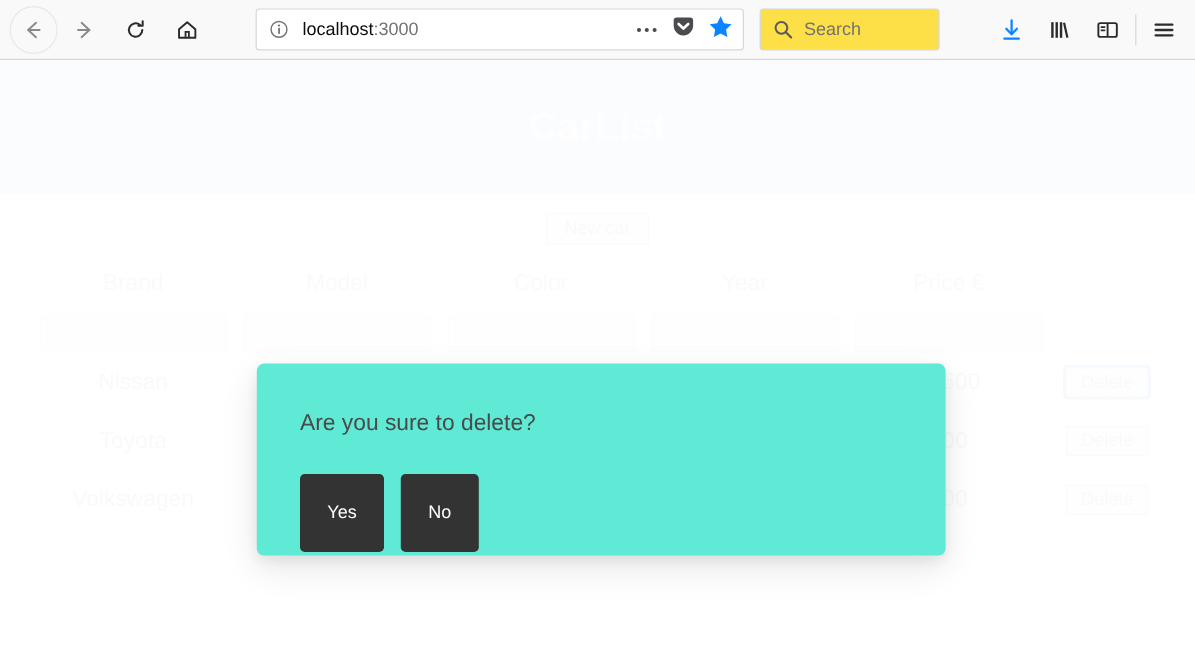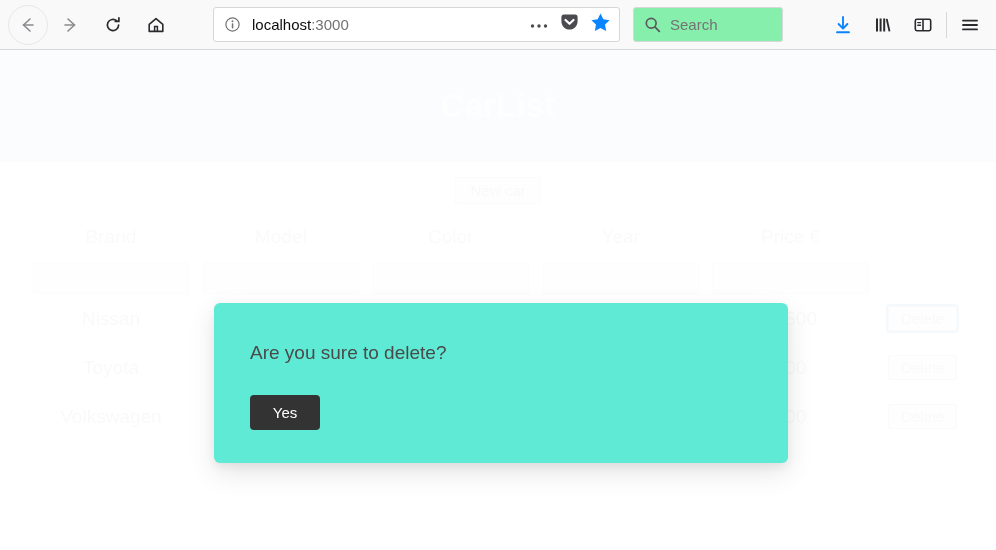--- a/index.html
+++ b/index.html
@@ -50,21 +50,21 @@
   }
   .url-text .url-port { color: #737373; }
   .urlbar-actions {
     margin-left: auto; margin-right: 8px;
     display: flex; align-items: center; gap: 10px;
   }
 
   .searchbar {
     position: absolute; left: 633px; top: 7px;
     width: 150px; height: 35px;
-    background: #86efac;
+    background: #fde047;
     border: 1px solid #d7d7db;
     border-radius: 3px;
     display: flex; align-items: center;
   }
   .searchbar .search-icon { margin-left: 10px; display: flex; }
   .search-placeholder {
     margin-left: 9px;
     font-size: 15px; color: #737373;
   }
 
@@ -176,21 +176,21 @@
     left: 36px; top: 92px;
     display: flex; gap: 14px;
   }
   .modal-btn {
     background: #333333;
     color: #ffffff;
     border: none;
     border-radius: 4px;
     font-size: 15px;
     font-family: "Liberation Sans", sans-serif;
-    padding: 9px 0;
+    padding: 24px 0;
     cursor: pointer;
   }
   #modal-yes { width: 70px; }
   #modal-no  { width: 65px; }
 </style>
 </head>
 <body>
 
 <div id="browser-toolbar">
 
@@ -372,14 +372,15 @@
     </tbody>
   </table>
 </div>
 
 <div id="modal-overlay"></div>
 
 <div id="modal-dialog">
   <div id="modal-message">Are you sure to delete?</div>
   <div id="modal-actions">
     <button class="modal-btn" id="modal-yes">Yes</button>
+    <button class="modal-btn" id="modal-no">No</button>
   </div>
 </div>
 
 </body></html>

